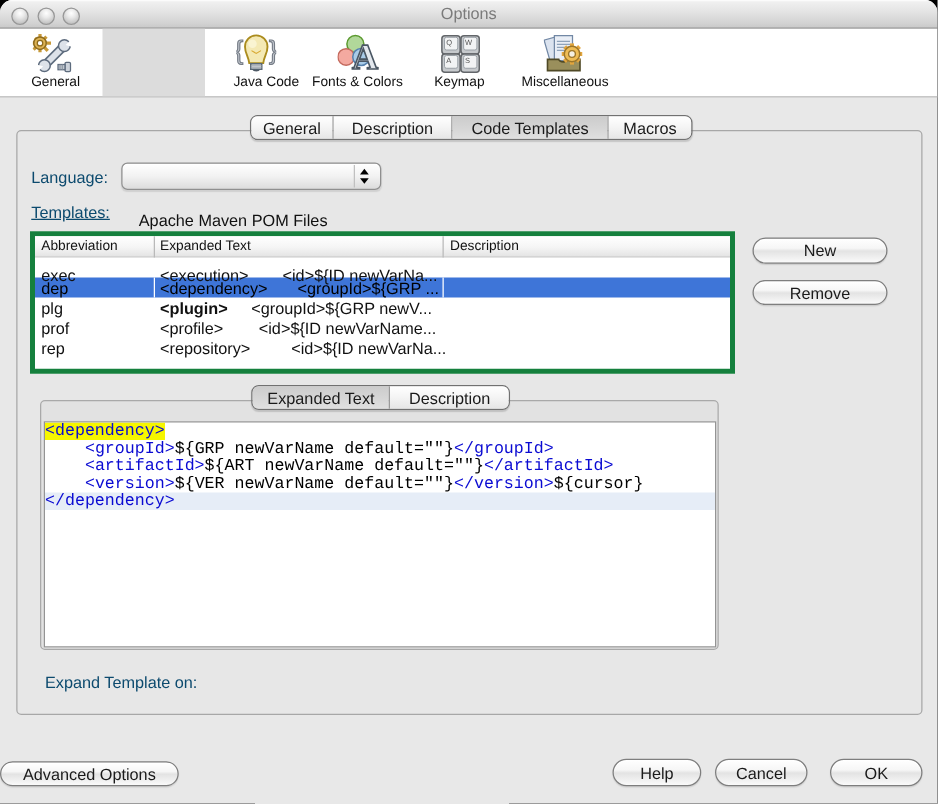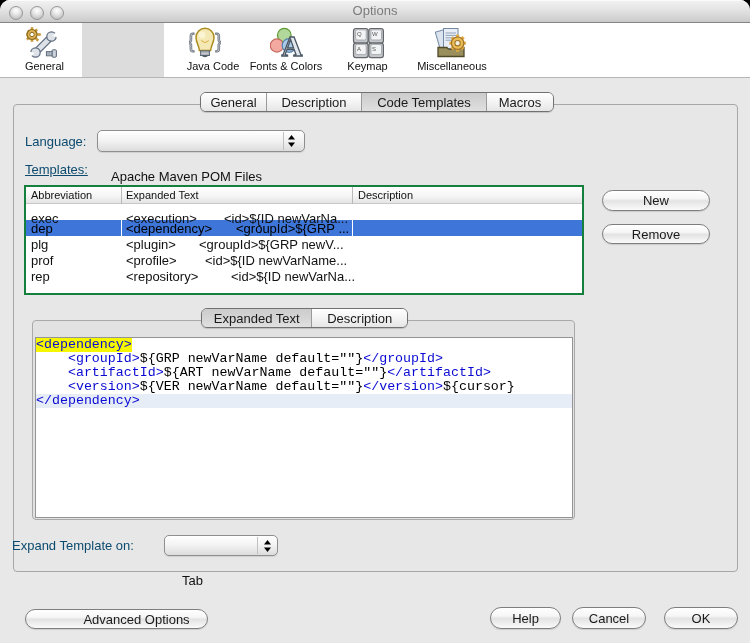--- a/index.html
+++ b/index.html
@@ -22,21 +22,21 @@
 
 .ab{position:absolute;border:1px solid #7e7e7e;border-radius:11px;font-size:13px;color:#1a1a1a;text-align:center;background:linear-gradient(180deg,#ffffff 0%,#f6f6f6 40%,#e3e3e3 52%,#eeeeee 75%,#fafafa 100%);box-shadow:inset 0 1px 0 #ffffff, 0 1px 1px rgba(0,0,0,0.12);display:flex;align-items:center;justify-content:center;}
 
 .pop{position:absolute;border:1px solid #8f8f8f;border-radius:5px;background:linear-gradient(180deg,#ffffff 0%,#f2f2f2 50%,#dcdcdc 100%);box-shadow:inset 0 1px 0 #ffffff,0 1px 1px rgba(0,0,0,0.1);font-size:13px;color:#111;}
 .pop .tx{position:absolute;top:6px;height:100%;display:flex;align-items:center;margin-top:29px;}
 .pop .sep{position:absolute;top:1px;bottom:1px;width:1px;background:#c0c0c0;}
 .pop .ar{position:absolute;top:0;height:100%;display:flex;flex-direction:column;align-items:center;justify-content:center;line-height:0;}
 .pop .ar svg{display:block;}
 .lbl{position:absolute;font-size:13px;color:#0c4a6e;}
 
-#tbl{position:absolute;left:24px;top:185px;width:556px;height:106px;border:2px solid #15803d;background:#fff;}
+#tbl{position:absolute;left:24px;top:185px;width:556px;height:106px;border:4px solid #15803d;background:#fff;}
 #thead{position:absolute;left:0;top:0;width:100%;height:16px;background:linear-gradient(180deg,#ffffff 0%,#f5f5f5 55%,#e4e4e4 100%);border-bottom:1px solid #c8c8c8;}
 #thead .hc{position:absolute;top:0;height:16px;display:flex;align-items:center;font-size:11px;color:#111;}
 #thead .hd{position:absolute;top:0;width:1px;height:17px;background:#b9b9b9;}
 .trow{position:absolute;left:0;width:100%;height:16px;font-size:13px;color:#111;}
 .trow .c1{position:absolute;left:5px;top:1px;}
 .trow .a{position:absolute;top:1px;}
 #selrow{background:#3e75d8;color:#000000;margin-top:16px;}
 #selrow .cd{position:absolute;top:0;width:1px;height:16px;background:#ffffff;}
 
 #edwrap{position:absolute;left:32px;top:320px;width:541px;height:198px;border:1px solid #a9a9a9;border-radius:4px;background:#e2e2e2;}
@@ -184,21 +184,21 @@
       <div class="cd" style="left:95px;"></div>
       <div class="cd" style="left:326px;"></div>
     </div>
     <div class="trow" style="top:23px;">
       <div class="c1">exec</div>
       <div class="a" style="left:100px;">&lt;execution&gt;</div>
       <div class="a" style="left:198px;">&lt;id&gt;${ID newVarNa...</div>
     </div>
     <div class="trow" style="top:49px;">
       <div class="c1">plg</div>
-      <div class="a" style="left:100px;">&lt;plugin&gt;</div>
+      <div class="a" style="left:100px;font-weight:bold;">&lt;plugin&gt;</div>
       <div class="a" style="left:173px;">&lt;groupId&gt;${GRP newV...</div>
     </div>
     <div class="trow" style="top:65px;">
       <div class="c1">prof</div>
       <div class="a" style="left:100px;">&lt;profile&gt;</div>
       <div class="a" style="left:179px;">&lt;id&gt;${ID newVarName...</div>
     </div>
     <div class="trow" style="top:81px;">
       <div class="c1">rep</div>
       <div class="a" style="left:100px;">&lt;repository&gt;</div>
@@ -206,28 +206,18 @@
     </div>
   </div>
   <div class="ab" style="left:602px;top:190px;width:106px;height:19px;">New</div>
   <div class="ab" style="left:602px;top:224px;width:106px;height:18px;">Remove</div>
   <div class="seg" style="left:201px;top:308px;width:205px;height:18px;">
     <div class="s on" style="width:110px;">Expanded Text</div>
     <div class="s" style="width:95px;">Description</div>
   </div>
   <div id="edwrap"></div>
   <div id="edit"><div class="ln"><span class="hl b">&lt;dependency&gt;</span></div><div class="ln">    <span class="b">&lt;groupId&gt;</span>${GRP newVarName default=""}<span class="b">&lt;/groupId&gt;</span></div><div class="ln">    <span class="b">&lt;artifactId&gt;</span>${ART newVarName default=""}<span class="b">&lt;/artifactId&gt;</span></div><div class="ln">    <span class="b">&lt;version&gt;</span>${VER newVarName default=""}<span class="b">&lt;/version&gt;</span>${cursor}</div><div class="ln cur"><span class="b">&lt;/dependency&gt;</span></div></div>
-  <div class="lbl" style="left:12px;top:538px;">Expand Template on:</div>
-  <div class="pop" style="left:164px;top:535px;width:112px;height:19px;">
-    <div class="tx" style="left:17px;">Tab</div>
-    <div class="sep" style="left:92px;"></div>
-    <div class="ar" style="left:93px;width:19px;">
-      <svg width="9" height="14" viewBox="0 0 9 14">
-          <path d="M4.5 1 L8 5.5 L1 5.5 Z" fill="#000"></path>
-          <path d="M4.5 13 L1 8.5 L8 8.5 Z" fill="#000"></path>
-        </svg>
-    </div>
-  </div>
-  <div class="ab" style="left:25px;top:609px;width:141px;height:18px;padding-left:40px;">Advanced Options</div>
+  <div class="lbl" style="left:36px;top:538px;">Expand Template on:</div>
+  <div class="ab" style="left:0;top:609px;width:141px;height:18px;">Advanced Options</div>
   <div class="ab" style="left:490px;top:607px;width:69px;height:20px;">Help</div>
   <div class="ab" style="left:572px;top:607px;width:72px;height:20px;">Cancel</div>
   <div class="ab" style="left:664px;top:607px;width:72px;height:20px;">OK</div>
 </div>
 
 </body></html>

